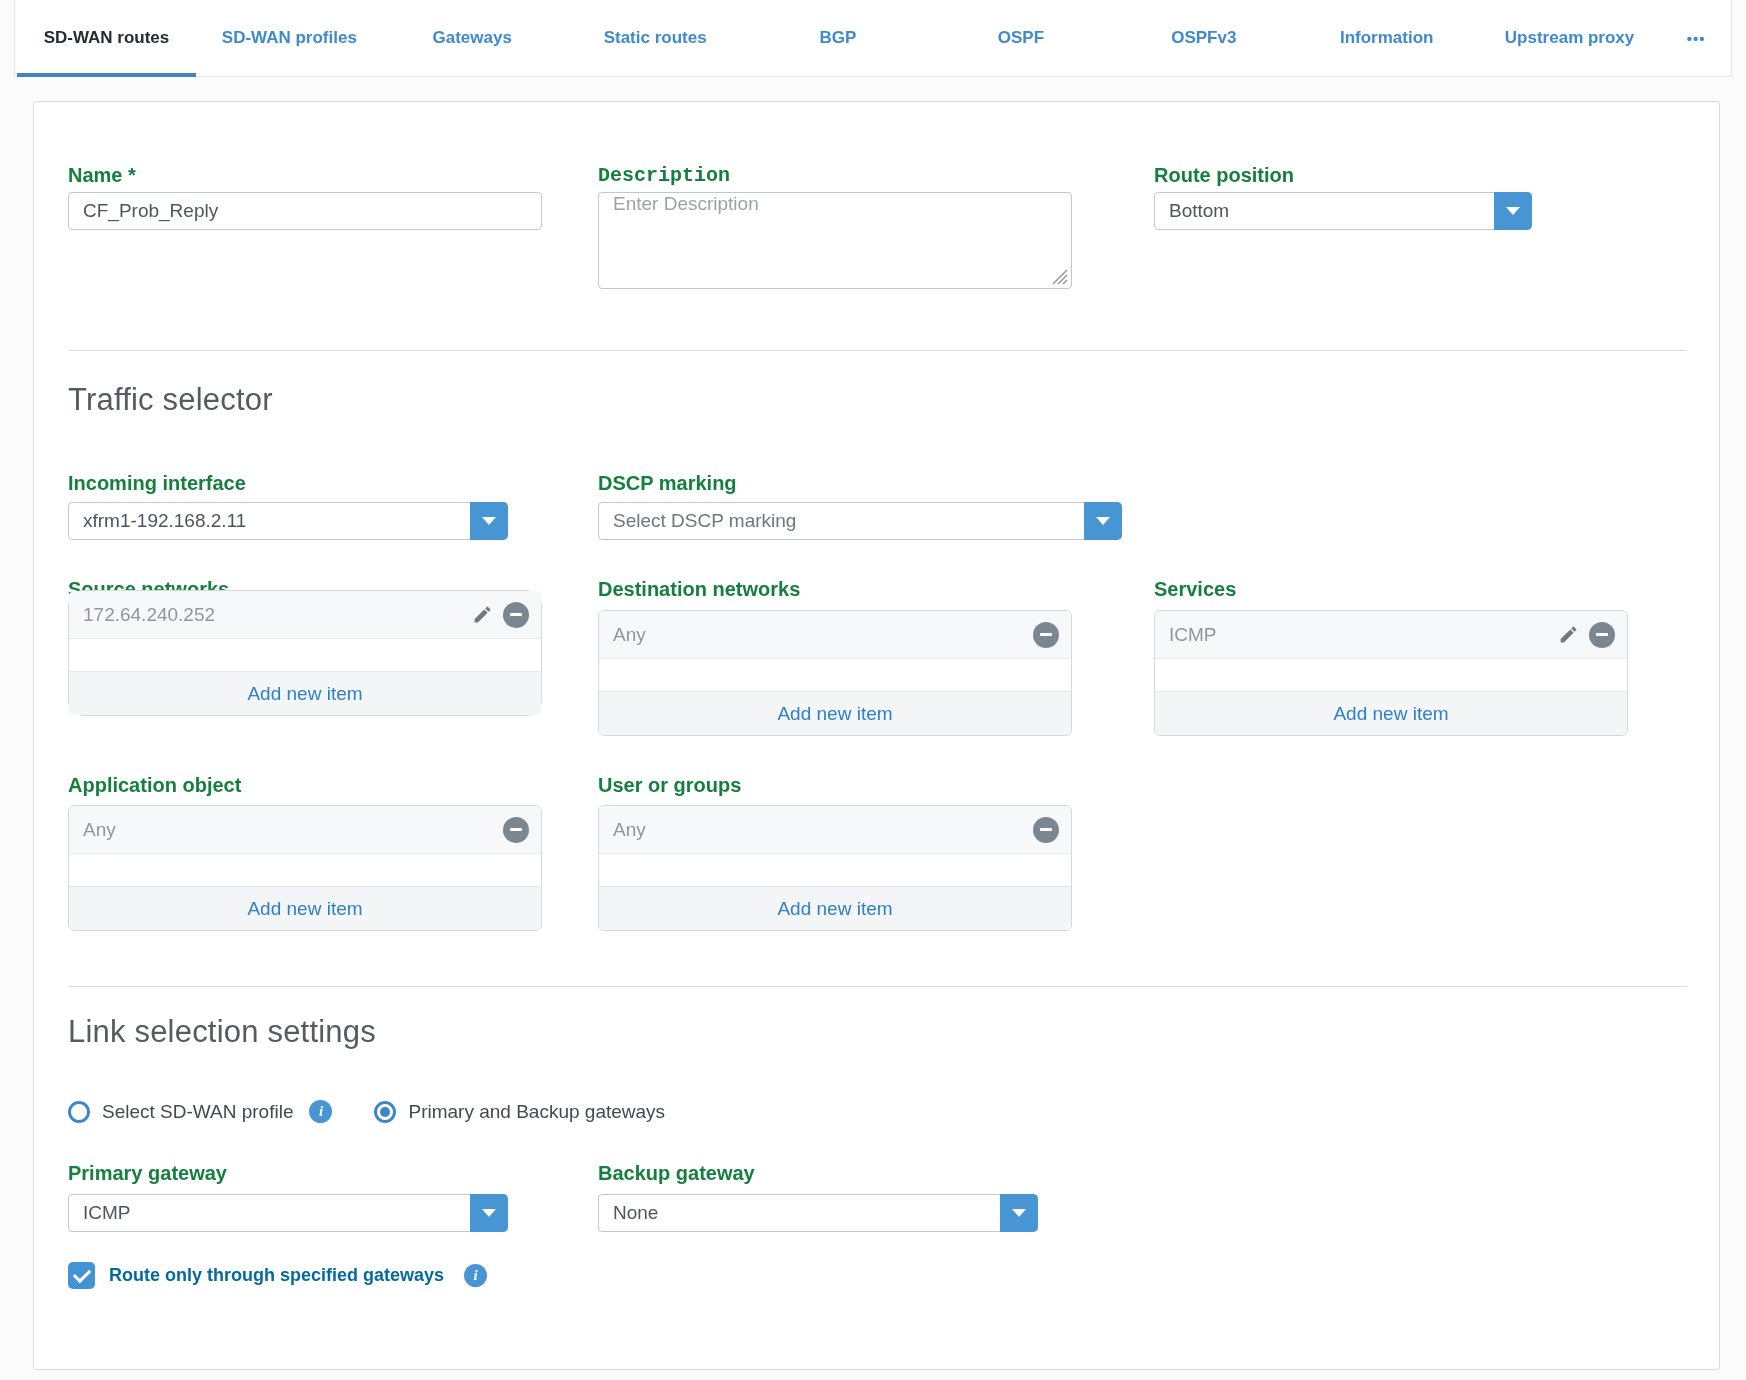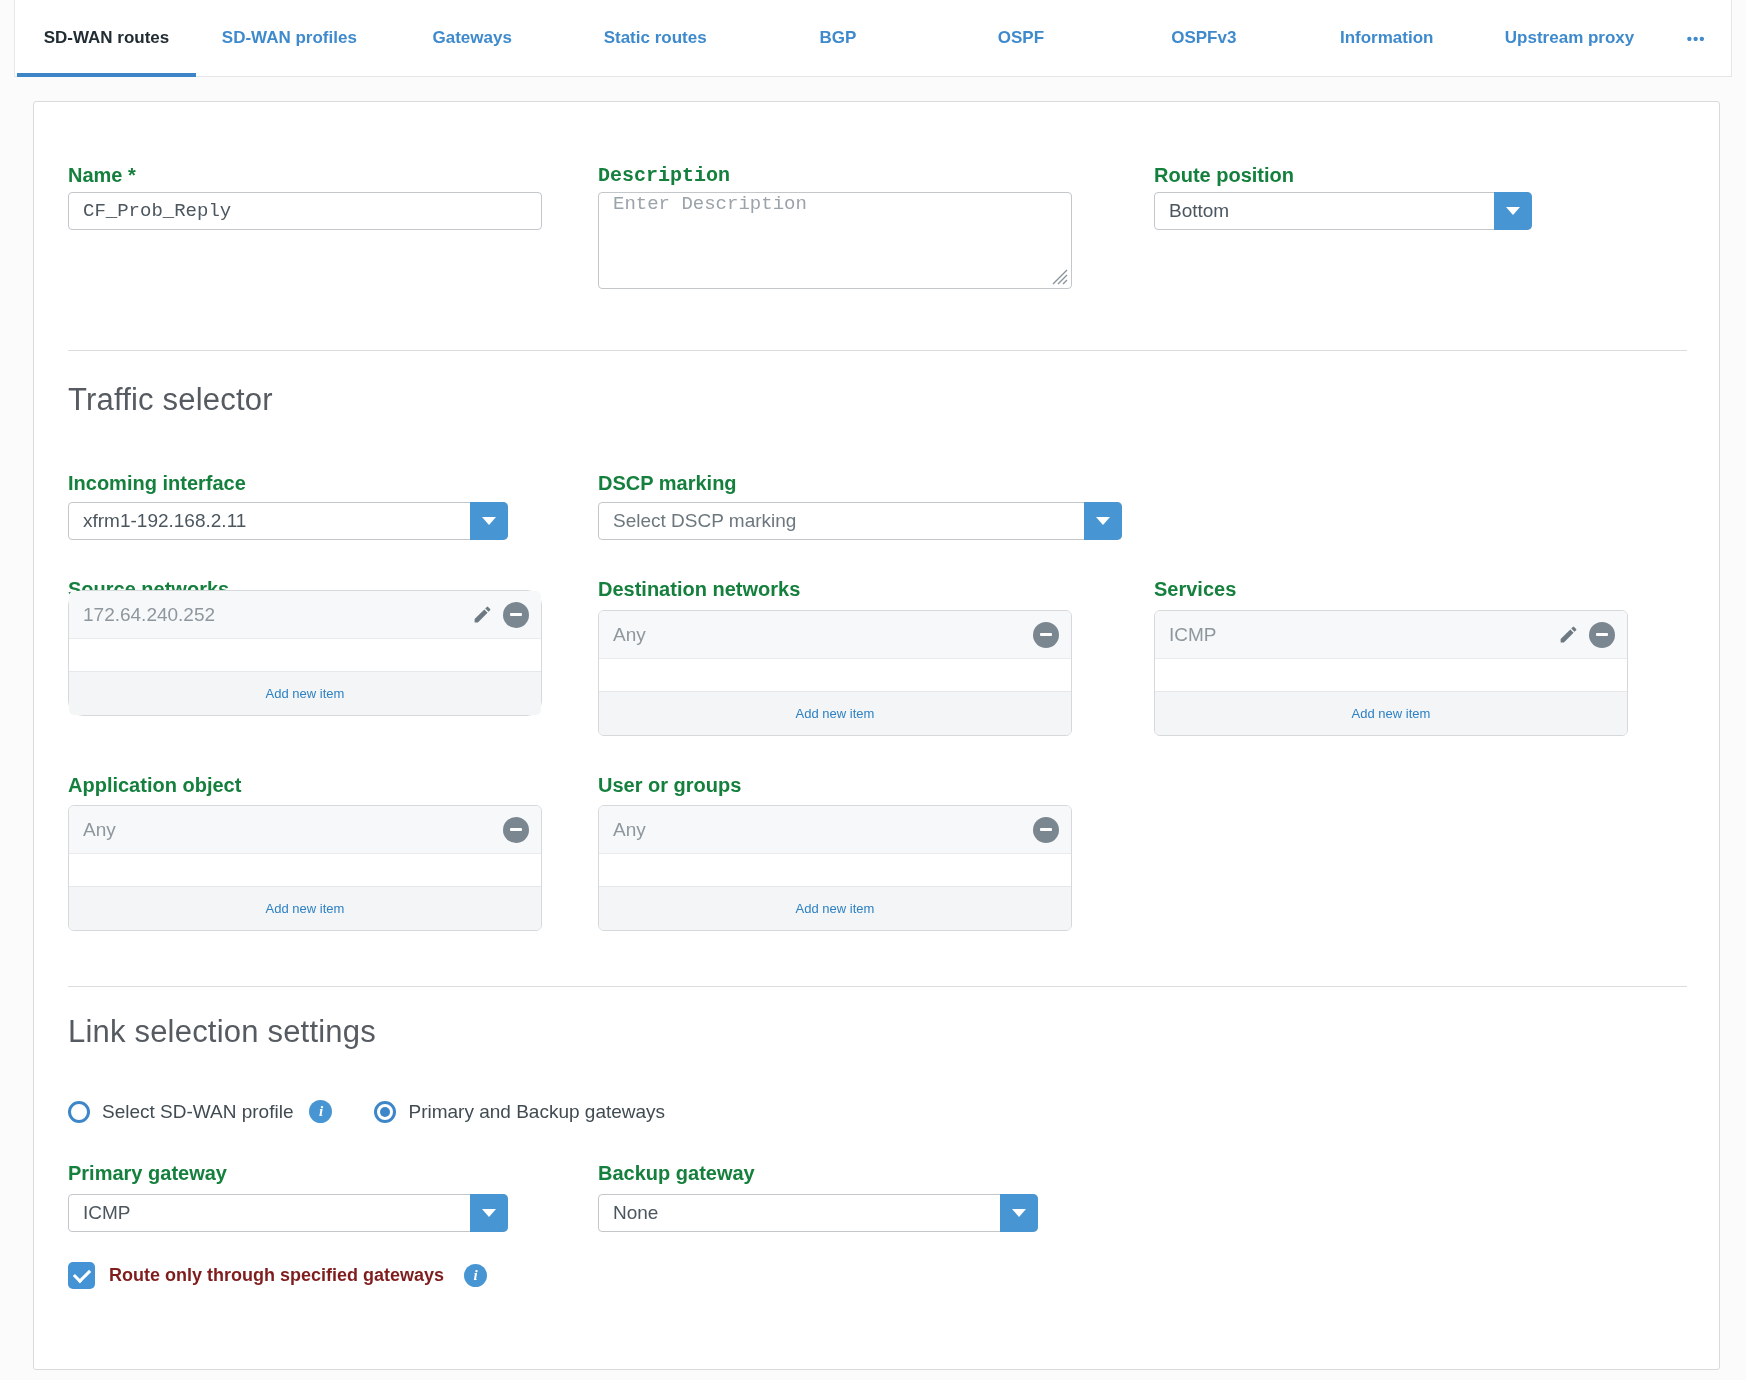--- a/index.html
+++ b/index.html
@@ -33,21 +33,21 @@
   .field-label { font-size:20px; font-weight:bold; color:#15803d; }
   .section-title { font-size:31px; font-weight:300; color:#565b61; letter-spacing:0.2px; }
 
   .col1 { left:34px; }  .col2 { left:564px; }  .col3 { left:1090px;margin-left:30px; }
 
   .divider { position:absolute; left:34px; width:1619px; height:0; border-top:1px solid #dcdcdc; }
 
   
   .text-input {
     position:absolute; height:38px; border:1px solid #c3c7ca; border-radius:4px;
-    font-family:Liberation Mono, monospace; font-size:19px; color:#4c565e;
+    font-family:Liberation Sans, sans-serif; font-size:19px; color:#4c565e;
     padding:0 14px; background:#fff; outline:none; width:474px;
   }
   textarea.text-input { height:97px; padding-top:0; resize:none; }
   .text-input::placeholder { color:#9ba3aa; opacity:1; }
 
   .resize-handle { position:absolute; width:16px; height:16px; pointer-events:none; }
 
   
   .dropdown {
     position:absolute; height:38px; background:#fff;
@@ -85,21 +85,21 @@
   .minus-icon { width:26px; height:26px; border-radius:50%; background:#7b8790; position:relative; }
   .minus-icon::after {
     content:""; position:absolute; left:7px; top:11.5px; width:12px; height:3px;
     background:#fff; border-radius:1px;
   }
   .box-footer {
     position:absolute; left:0; right:0; bottom:0; height:44px;
     background:#f3f5f6; border-top:1px solid #e5e8ea; border-radius:0 0 5px 5px;
     display:flex; align-items:center; justify-content:center; cursor:pointer;
   }
-  .add-link { font-size:13px; color:#2e81c4; }
+  .add-link { font-size:19px; color:#2e81c4; }
 
   
   .radio-row { position:absolute; display:flex; align-items:center; }
   .radio-outer {
     width:22px; height:22px; border-radius:50%; border:3px solid #3d87c9;
     background:#fff; display:flex; align-items:center; justify-content:center; cursor:pointer;
     flex:0 0 22px;
   }
   .radio-outer.selected::after { content:""; width:10px; height:10px; border-radius:50%; background:#3d87c9; }
   .radio-label { font-size:19px; color:#414b52; margin-left:12px; white-space:nowrap; }
@@ -110,21 +110,21 @@
   }
   .checkbox-row { position:absolute; display:flex; align-items:center; }
   .checkbox {
     width:27px; height:27px; border-radius:5px; background:#4493d4; position:relative; cursor:pointer;
     flex:0 0 27px;
   }
   .checkbox::after {
     content:""; position:absolute; left:6px; top:7px; width:13px; height:7px;
     border-left:3px solid #fff; border-bottom:3px solid #fff; transform:rotate(-45deg);
   }
-  .checkbox-label { font-size:18px; font-weight:bold; color:#7f1d1d; margin-left:14px; margin-right:20px; }
+  .checkbox-label { font-size:18px; font-weight:bold; color:#0369a1; margin-left:14px; margin-right:20px; }
 
   .pencil-svg { width:21px; height:21px; fill:#6e7a83; }
 </style>
 </head>
 <body>
 
 <div class="tabbar">
   <div class="tab active">SD-WAN routes</div>
   <div class="tab">SD-WAN profiles</div>
   <div class="tab">Gateways</div>

